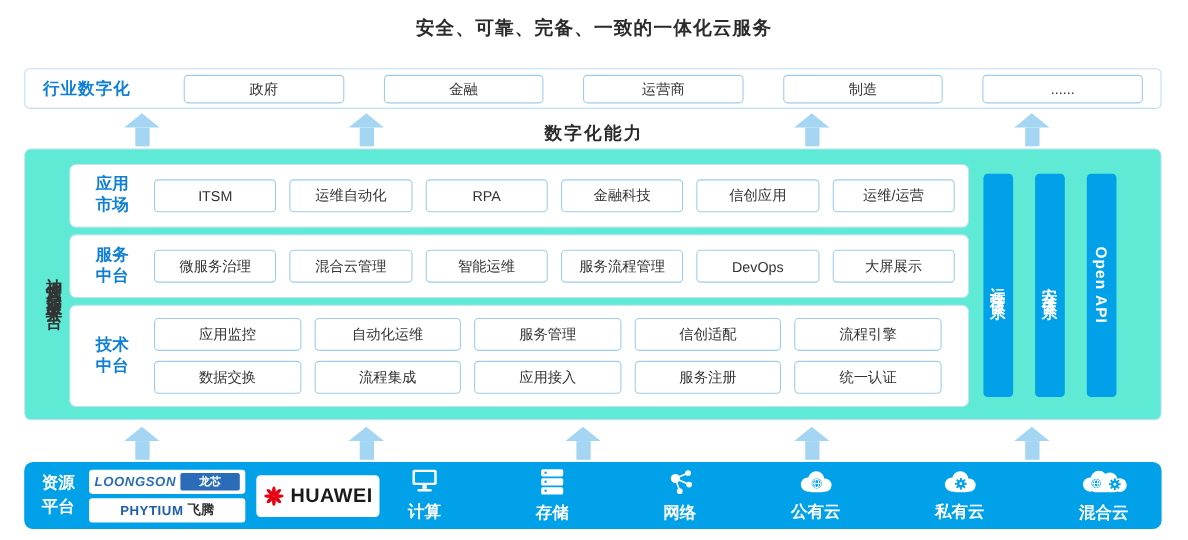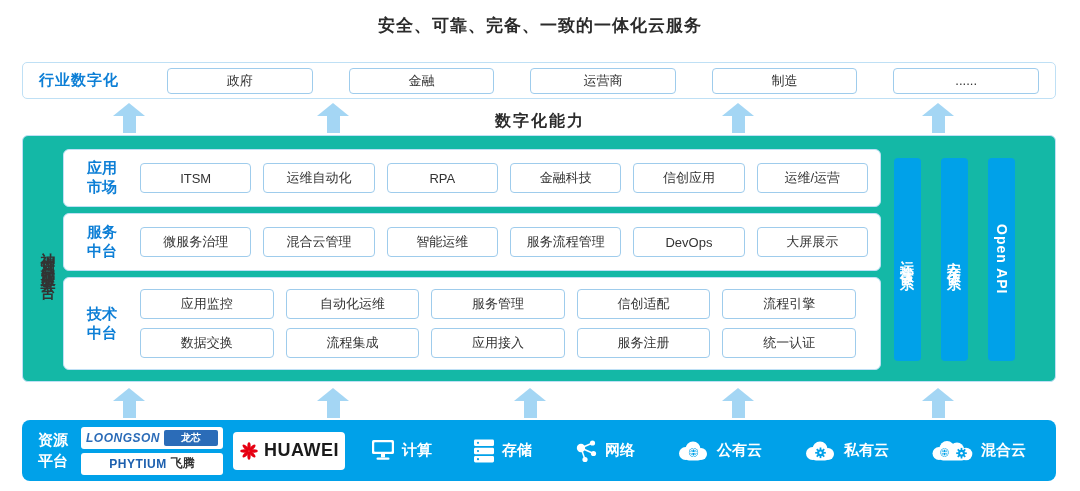--- a/index.html
+++ b/index.html
@@ -19,21 +19,21 @@
 
   .cap-label{position:absolute;top:111px;left:0;width:100%;text-align:center;
     font-size:16px;font-weight:bold;color:#2b2b2b;letter-spacing:2px;}
 
   .arrow{position:absolute;width:32px;}
   .arrow .head{width:0;height:0;border-left:16px solid transparent;border-right:16px solid transparent;
     border-bottom:13px solid #a4d6f4;}
   .arrow .stem{width:13px;height:17px;background:#a4d6f4;margin:0 auto;}
 
   .main-box{position:absolute;left:22px;top:135px;width:1034px;height:247px;
-    border:1px solid #bfe0f5;border-radius:6px;background:#14b8a6;}
+    border:1px solid #bfe0f5;border-radius:6px;background:#5eead4;}
   .side-label{position:absolute;left:15px;top:0;height:100%;display:flex;align-items:center;}
   .side-label span{writing-mode:vertical-lr;font-size:15px;font-weight:bold;color:#333;letter-spacing:4px;}
 
   .section{position:absolute;left:40px;width:818px;border:1px solid #bfe0f5;border-radius:6px;
     background:#fff;display:flex;align-items:center;}
   .sec1{top:13px;height:58px;}
   .sec2{top:77px;height:58px;}
   .sec3{top:141px;height:93px;}
   .sec-label{width:76px;text-align:center;font-size:15px;font-weight:bold;color:#0d7fd6;line-height:1.25;}
   .sec-label span{display:inline-block;width:2.2em;}
@@ -55,21 +55,21 @@
   .vendor-box{width:142px;height:22px;background:#fff;border-radius:3px;
     display:flex;align-items:center;justify-content:center;gap:4px;}
   .loongson-text{font-size:12px;font-weight:bold;font-style:italic;color:#2b6cb8;letter-spacing:.5px;}
   .loongson-badge{font-size:10px;background:#2b6cb8;color:#fff;padding:1px 17px;border-radius:2px;font-weight:bold;}
   .phytium-text{font-size:12px;font-weight:bold;color:#1c5fae;letter-spacing:.5px;}
   .phytium-suffix{font-size:12px;font-weight:bold;color:#333;}
   .huawei-box{margin-left:10px;width:112px;height:38px;background:#fff;border-radius:4px;
     display:flex;align-items:center;justify-content:center;gap:5px;}
   .huawei-text{font-size:18px;font-weight:bold;color:#1a1a1a;letter-spacing:.5px;}
   .res-items{flex:1;display:flex;align-items:center;justify-content:space-between;margin:0 30px 0 26px;}
-  .res-item{display:flex;align-items:center;gap:7px;color:#fff;font-size:15px;font-weight:bold;}
+  .res-item{display:flex;align-items:center;gap:7px;color:#fff;font-size:15px;font-weight:bold;flex-direction:column;}
   .res-icon{display:flex;align-items:center;}
   .defs-svg{position:absolute;width:0;height:0;}
 </style>
 </head>
 <body>
 
 <svg class="defs-svg" aria-hidden="true">
   <defs>
     <g id="globe8">
       <circle r="4.6" fill="#00a1e9"></circle>

